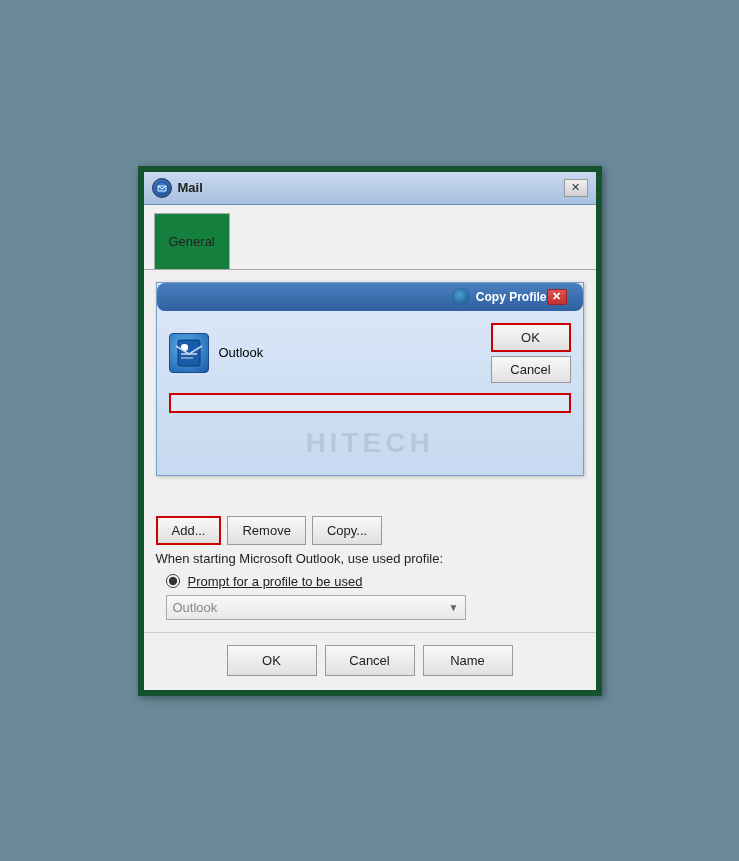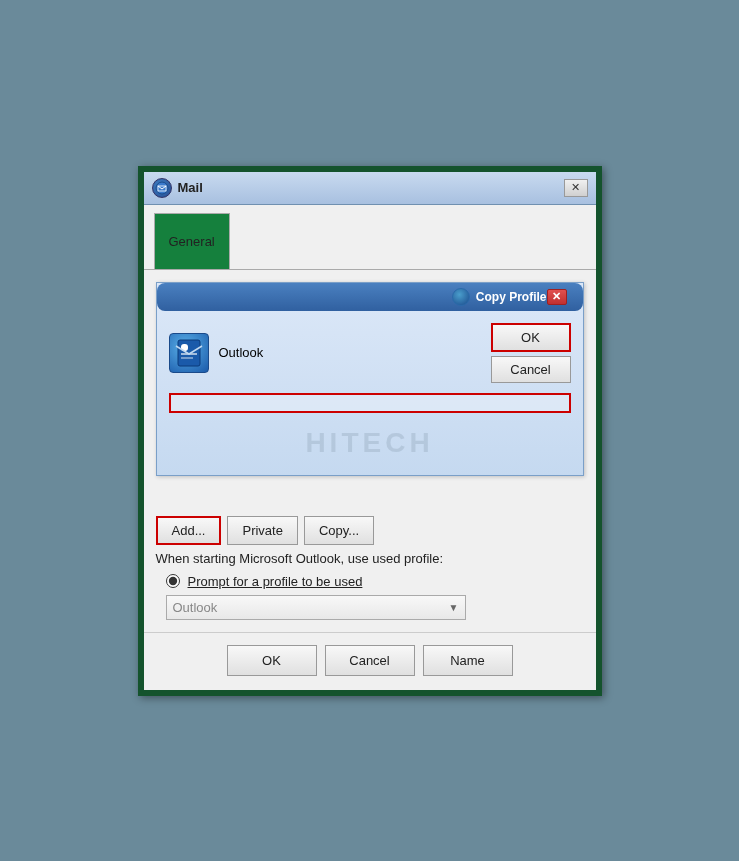--- a/index.html
+++ b/index.html
@@ -405,21 +405,21 @@
 
         <div class="profile-name-section">
         </div>
 
         <div class="watermark">HITECH</div>
       </div>
     </div>
 
     <div class="profile-actions">
       <button class="profile-btn profile-btn-add">Add...</button>
-      <button class="profile-btn">Private</button>
+      <button class="profile-btn">Remove</button>
       <button class="profile-btn">Copy...</button>
     </div>
 
     <div class="startup-section">
       <div class="startup-label">When starting Microsoft Outlook, use used profile:</div>
       <div class="radio-group">
         <label class="radio-item">
           <input type="radio" class="radio-input" name="startup_profile" checked="" style="">
           <span>Prompt for a profile to be used</span>
         </label>

